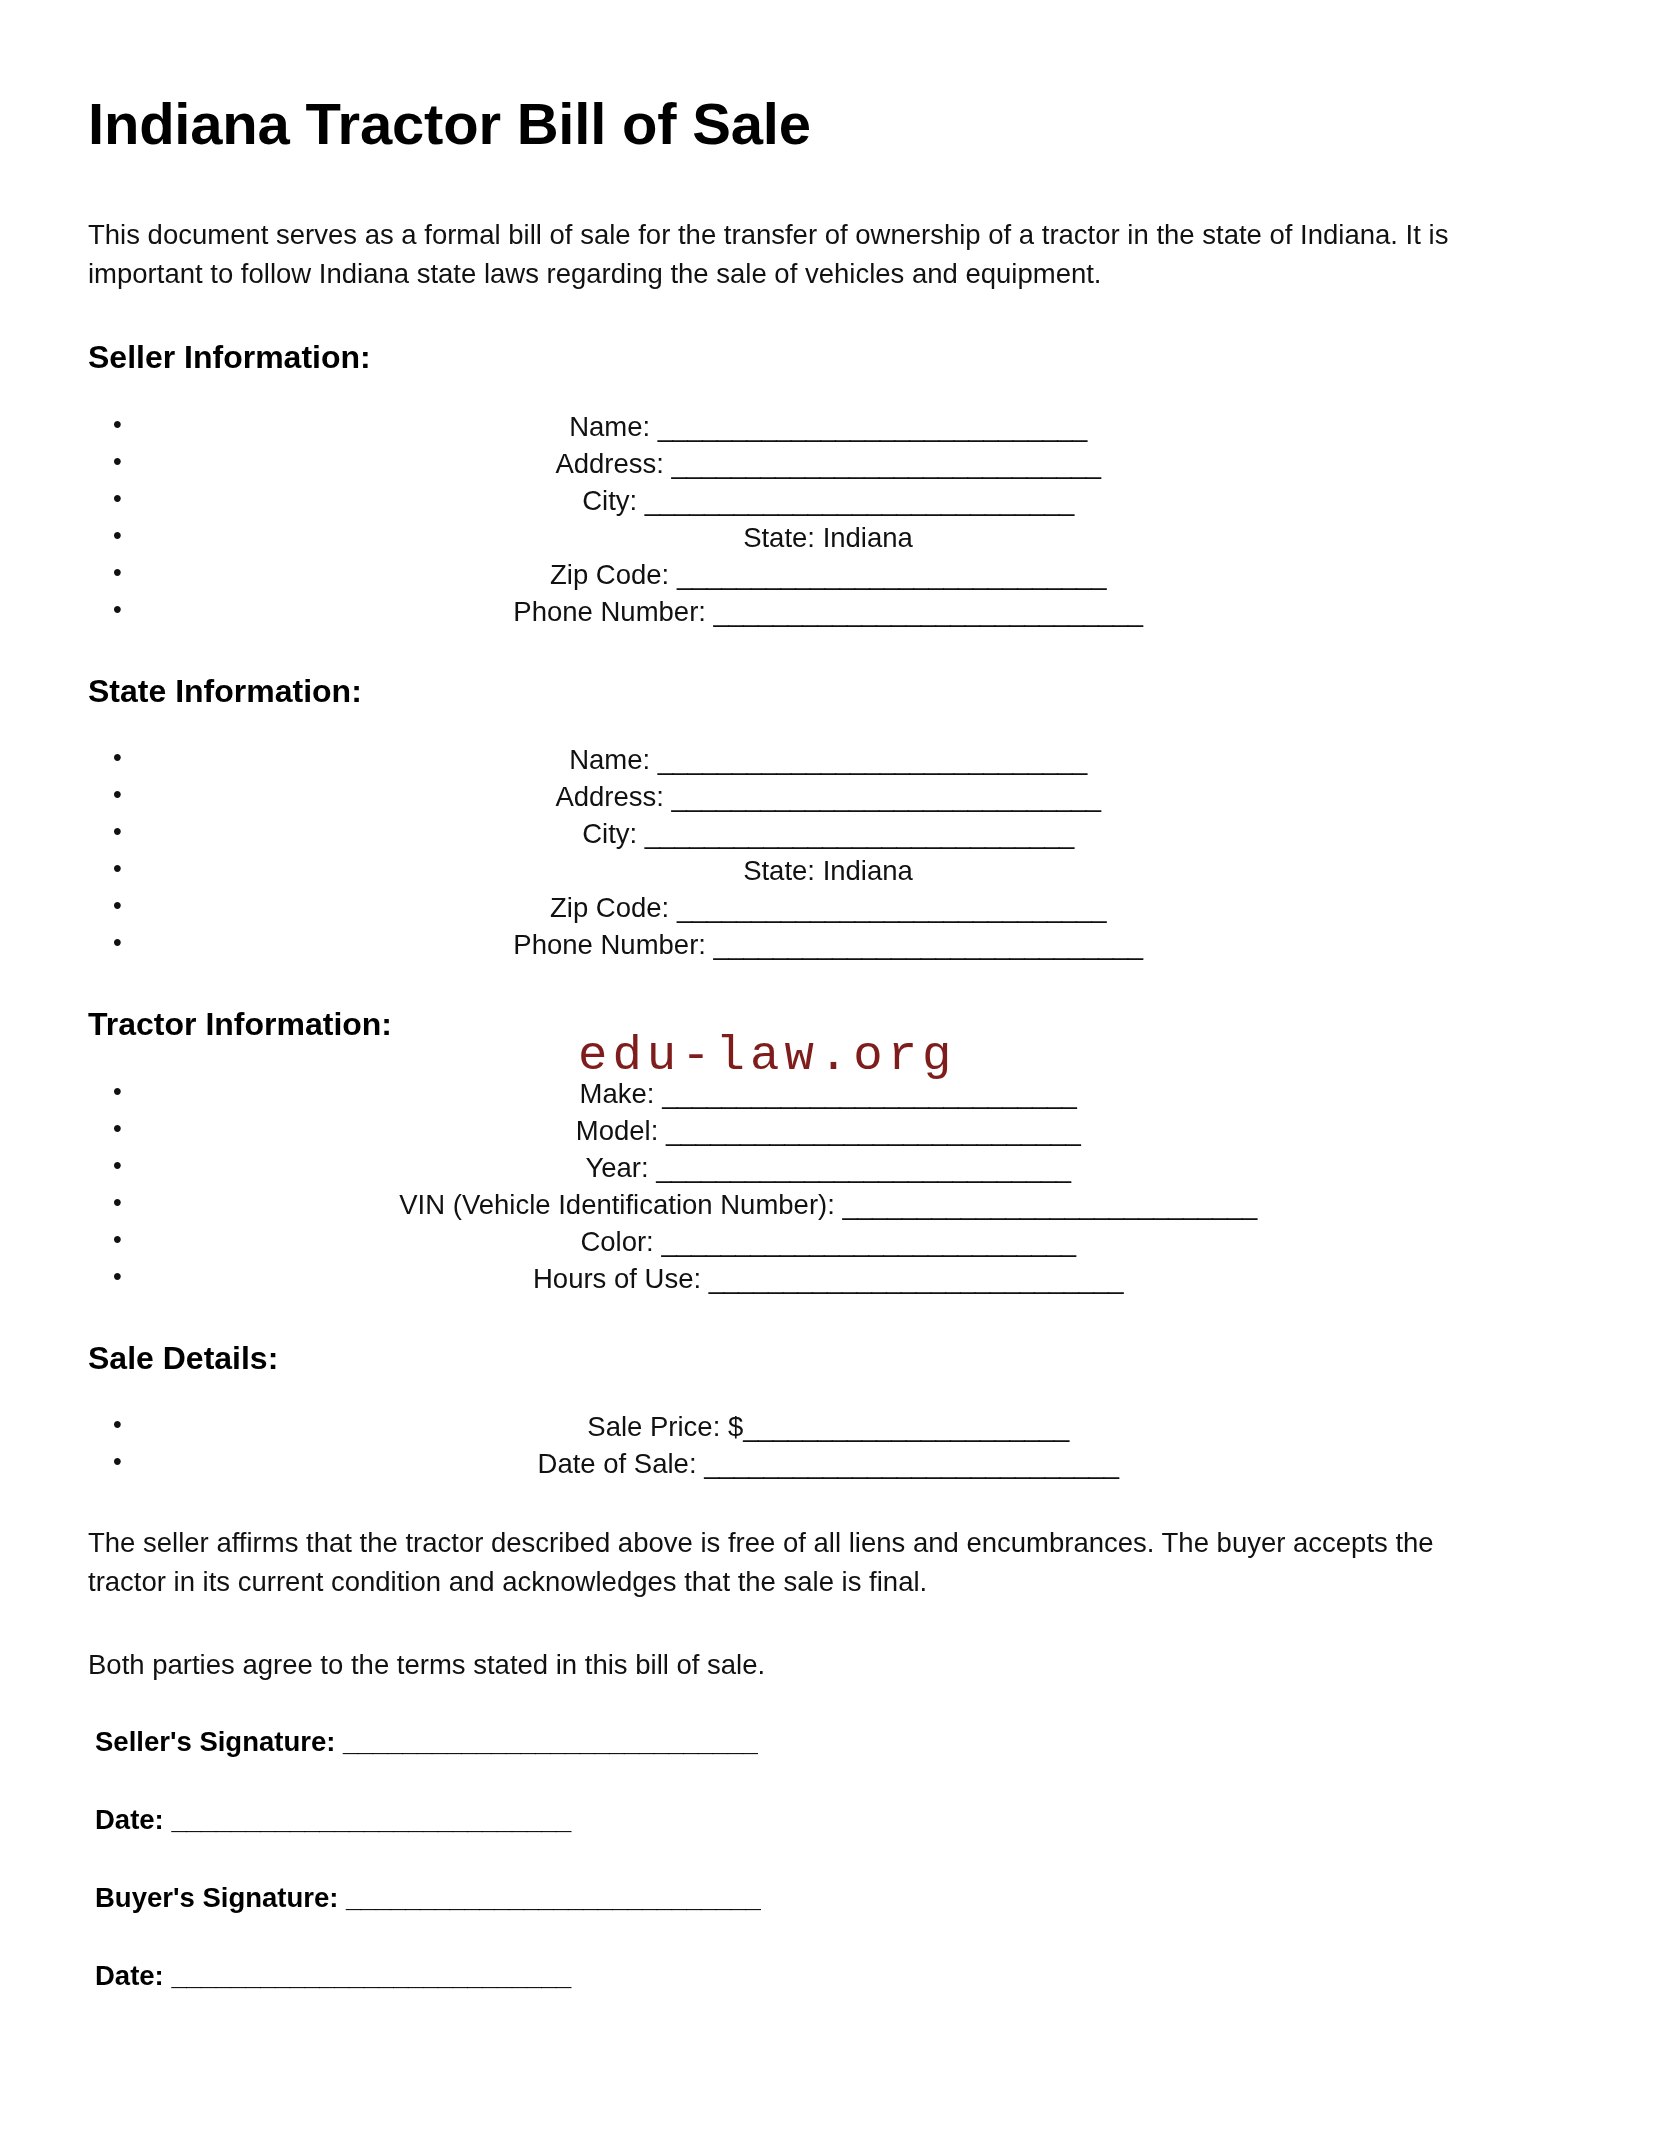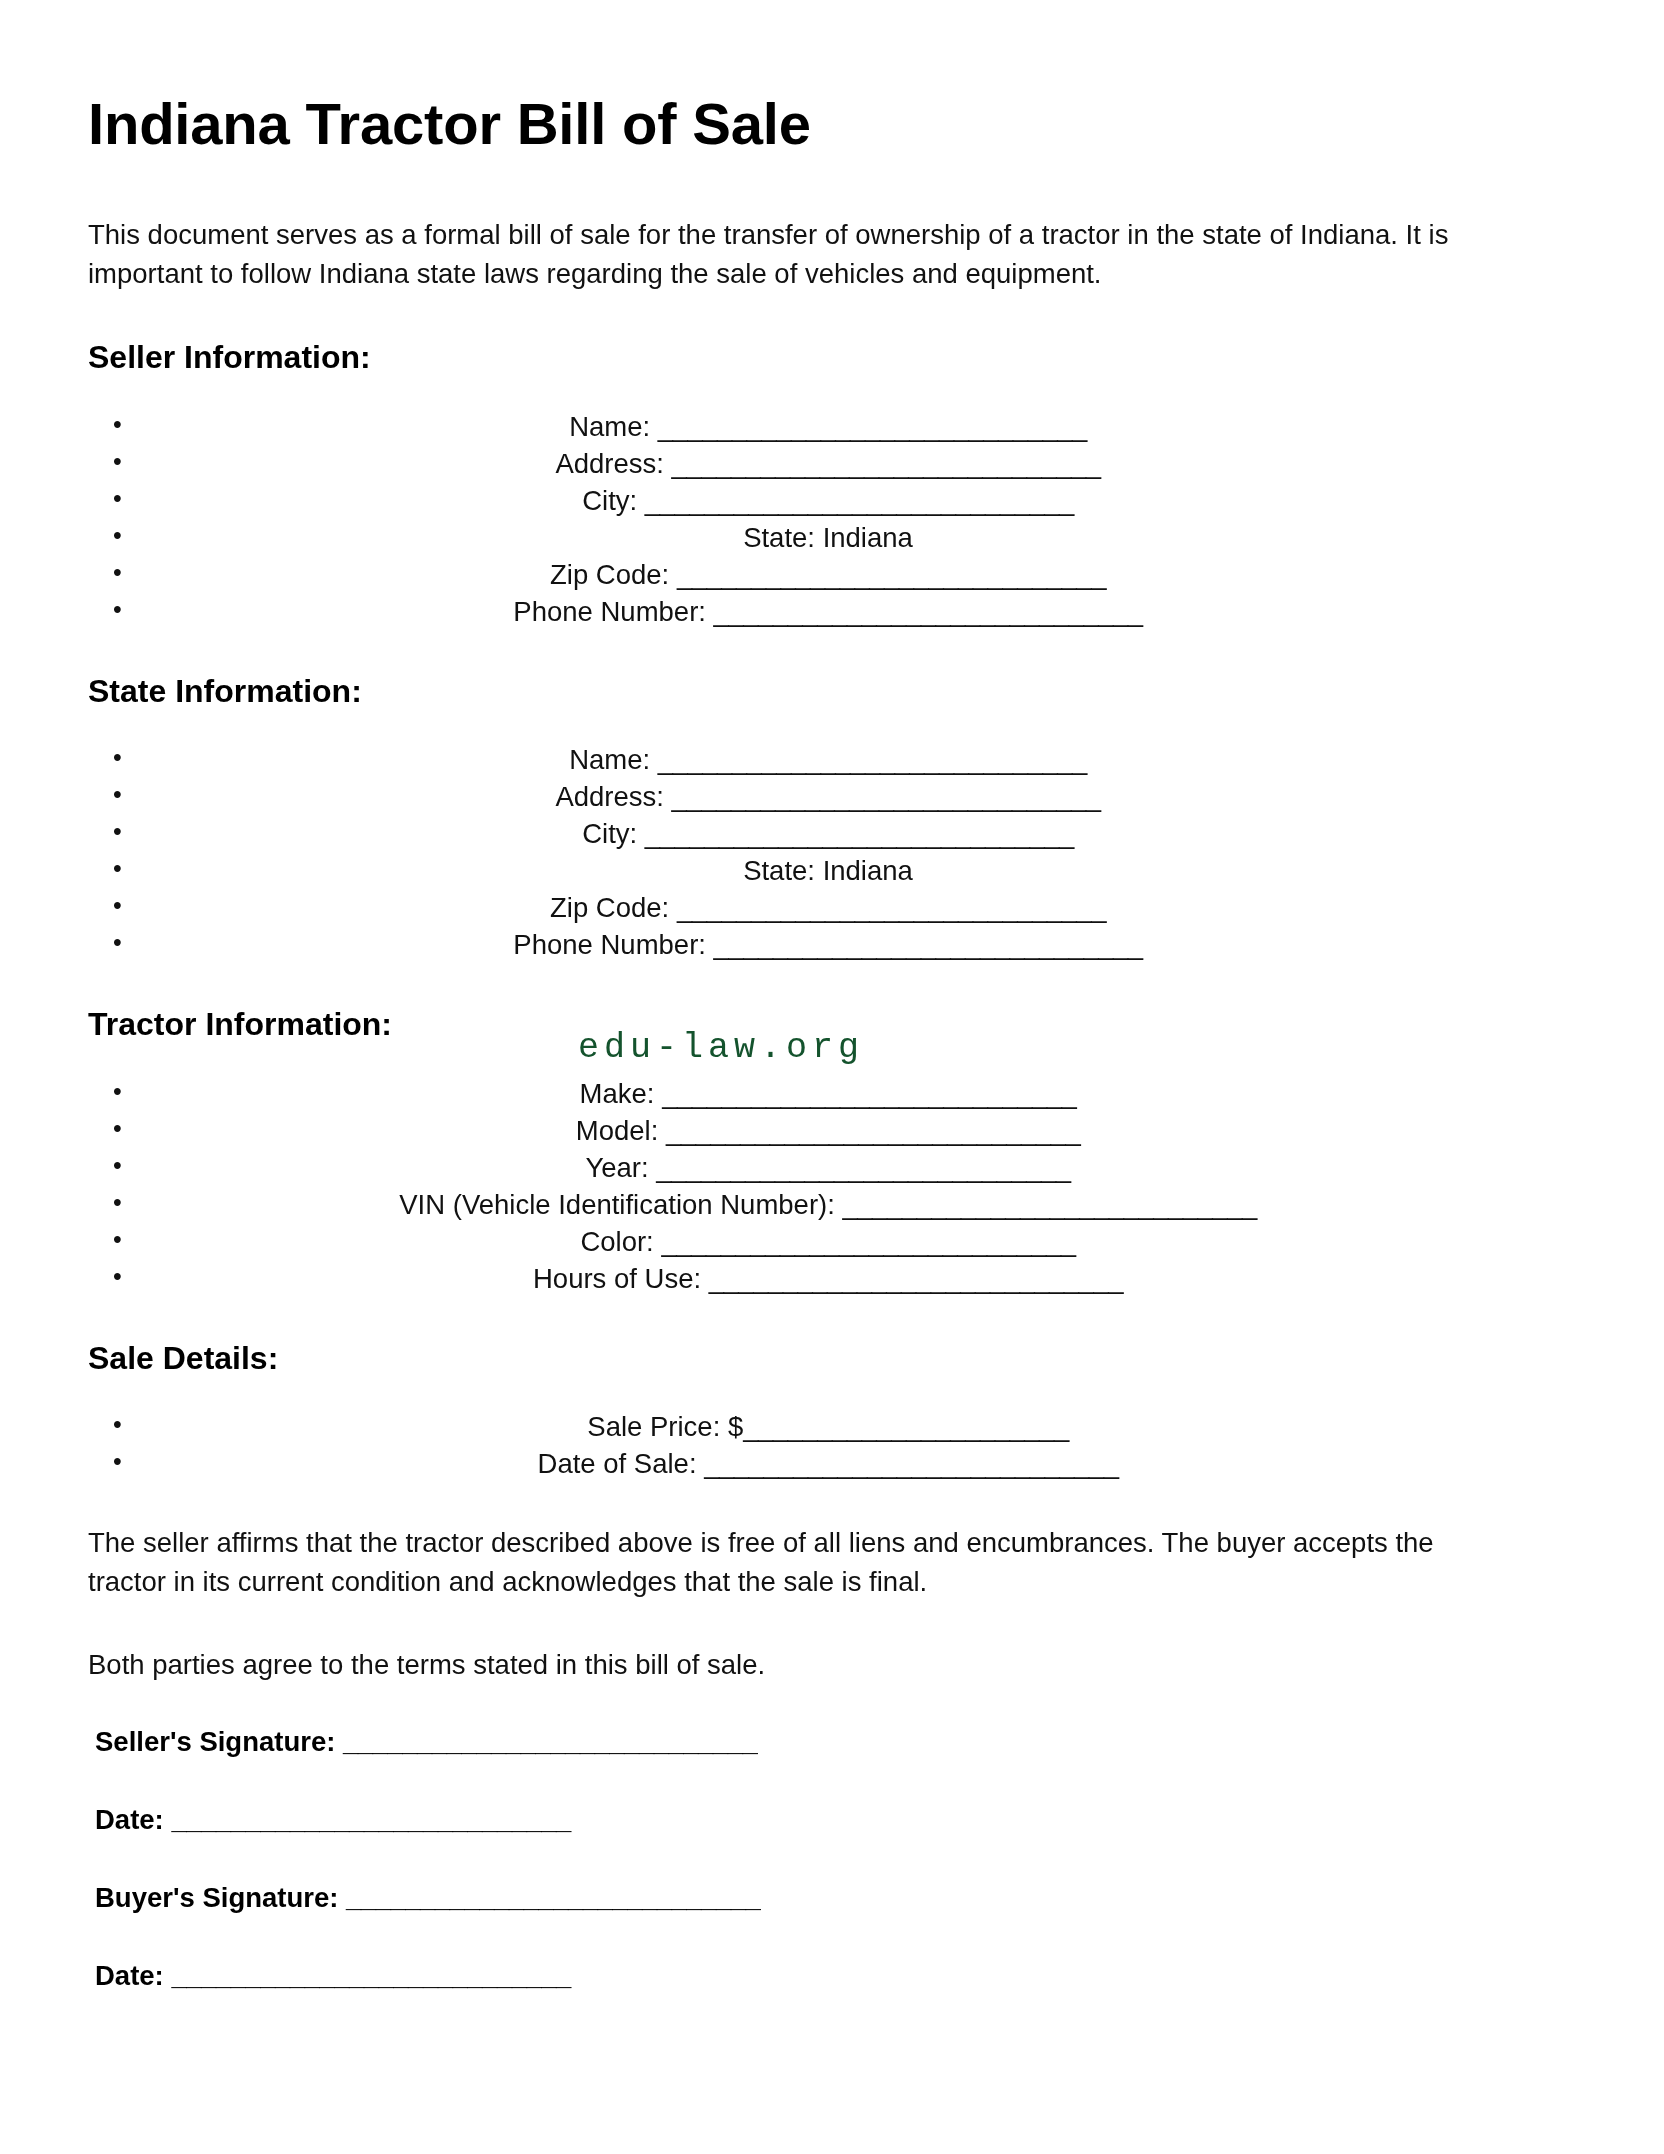--- a/index.html
+++ b/index.html
@@ -80,23 +80,23 @@
     white-space: nowrap;
   }
   .sig-line:last-of-type {
     margin-bottom: 0;
   }
   .watermark {
     position: absolute;
     left: 578px;
     top: 1028px;
     font-family: "Liberation Mono", "DejaVu Sans Mono", monospace;
-    font-size: 35px;
+    font-size: 49px;
     letter-spacing: 5px;
-    color: #14532d;
+    color: #7f1d1d;
     white-space: nowrap;
     pointer-events: none;
     user-select: none;
   }
 </style>
 </head>
 <body>
 
 <div class="page">
 

